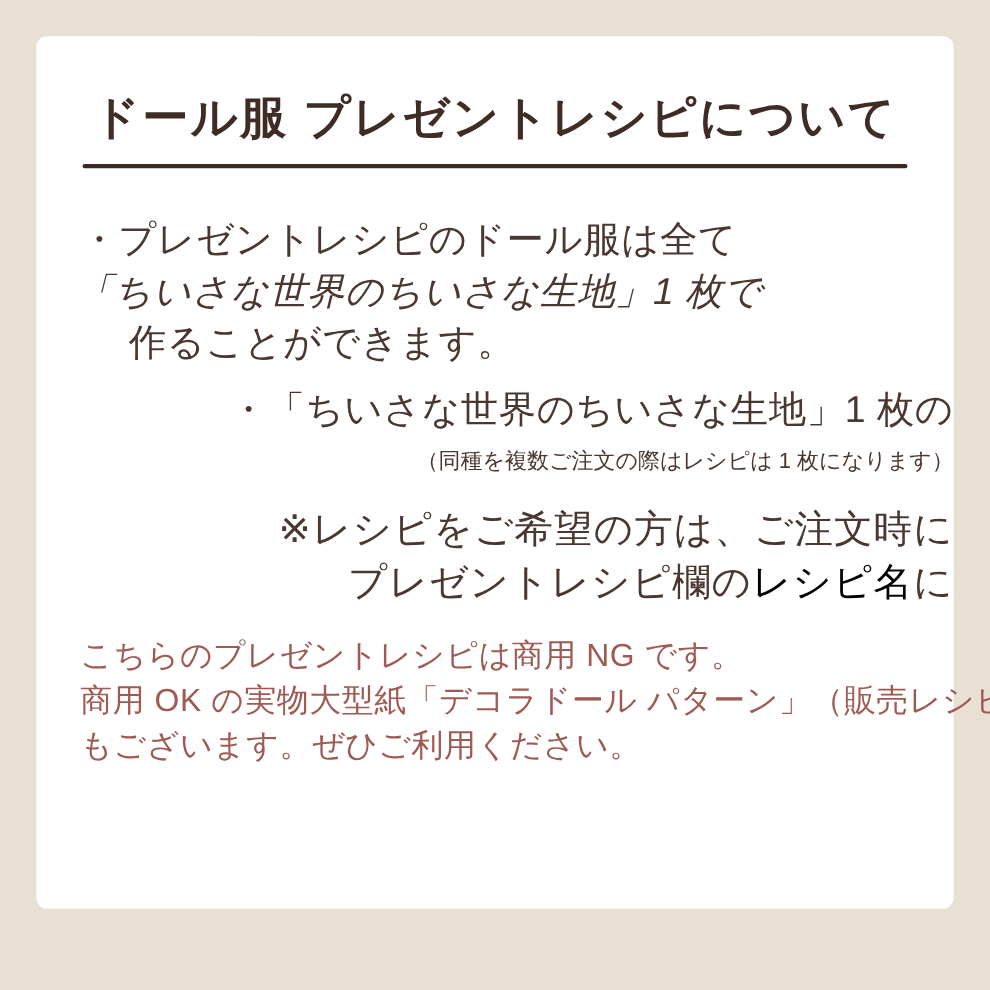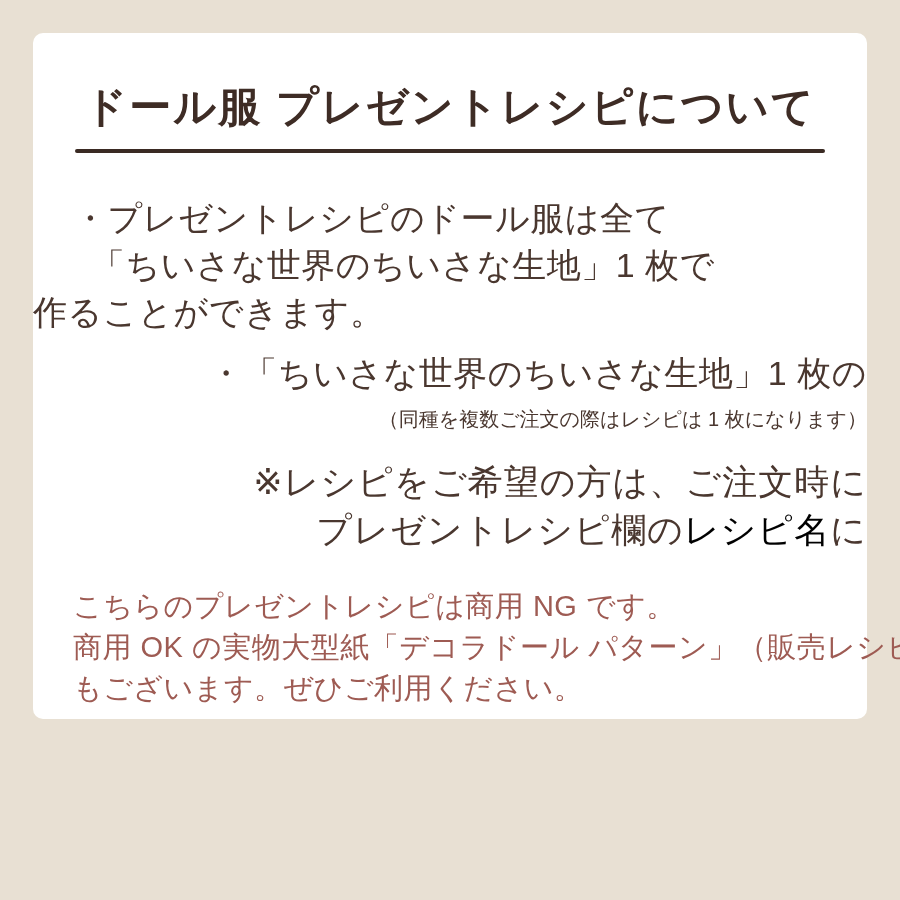--- a/index.html
+++ b/index.html
@@ -6,21 +6,21 @@
   html, body { width: 900px; height: 900px; }
   body {
     position: relative;
     background: #e8e0d3;
     font-family: "Liberation Sans", "DejaVu Sans", sans-serif;
     overflow: hidden;
   }
   .card {
     position: absolute;
     left: 33px; top: 33px;
-    width: 834px; height: 686px;
+    width: 834px; height: 793px;
     background: #ffffff;
     border-radius: 10px;
     color: #4a372f;
   }
   .title {
     margin: 46px 40px 0;
     text-align: center;
     font-size: 42px;
     font-weight: bold;
     letter-spacing: 2px;
@@ -30,32 +30,32 @@
   .rule {
     height: 4px;
     background: #3a2a23;
     margin: 14px 42px 0;
     border-radius: 2px;
   }
   .body-block { font-size: 34px; line-height: 47px; letter-spacing: 0.5px; }
   .bullet-1 { margin-top: 42px; }
   .bullet-2 { margin-top: 14px; text-align: right; }
   .b1l1 { margin-left: 40px; }
-  .b1l2 { margin-left: 58px; }
-  .b1l3 { }
+  .b1l2 { margin-left: 36px; font-style: italic; }
+  .b1l3 { margin-left: 84px; }
   .b2l1 { margin-left: 40px; }
   .b2l2 { margin-left: 80px; }
   .b2note { margin-left: 66px; font-size: 20px; line-height: 44px; letter-spacing: 0px; }
   .attention { margin-top: 17px; font-size: 35px; line-height: 48px; letter-spacing: 1px; text-align: right; }
   .a1 { margin-left: 37px; }
   .a2 { margin-left: 80px; }
   .a3 { margin-left: 84px; }
   .highlight { color: #000000; font-weight: normal; }
   .footer {
-    margin-top: 32px;
+    margin-top: 22px;
     margin-left: 40px;
     margin-right: 20px;
     font-size: 29px;
     line-height: 41px;
     letter-spacing: 0.5px;
     color: #9e5b53;
   }
   .line { white-space: nowrap; }
 </style>
 </head>

